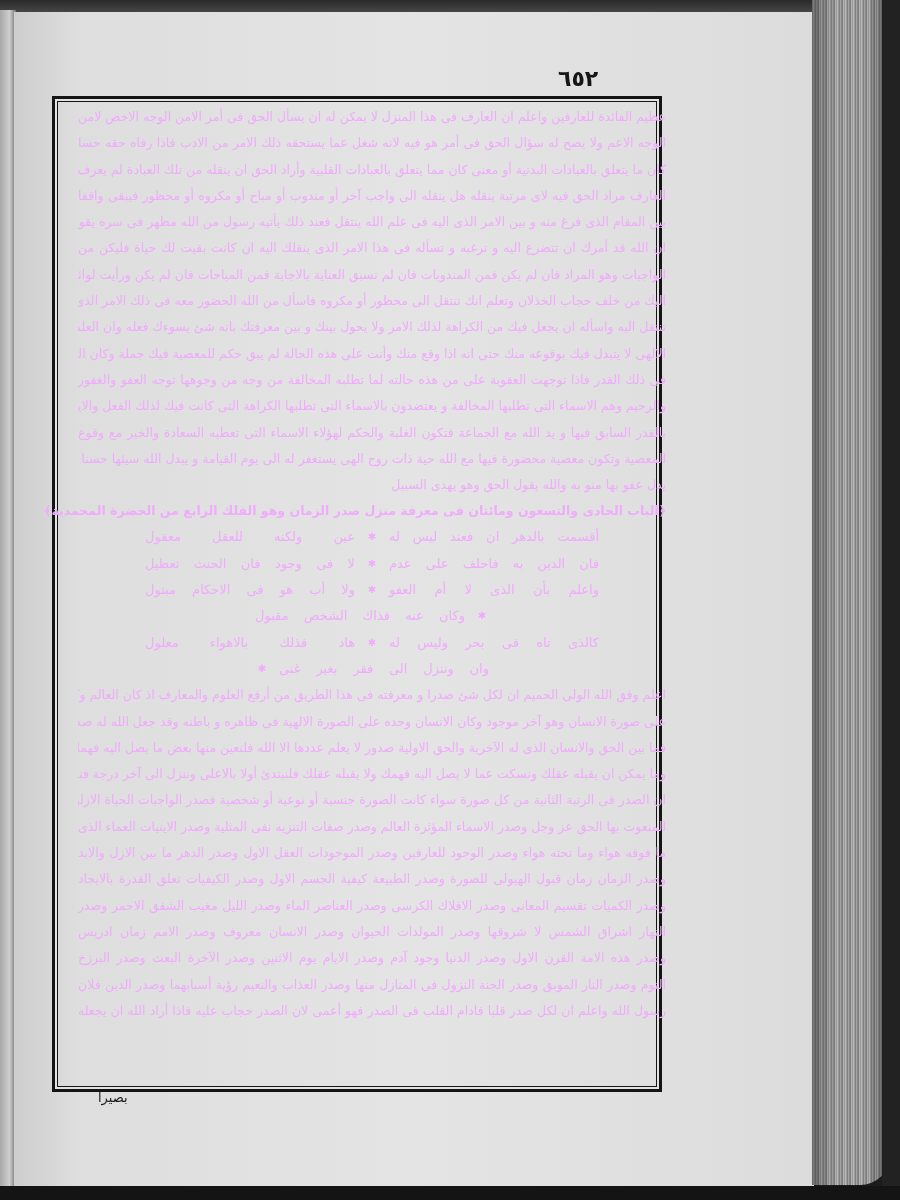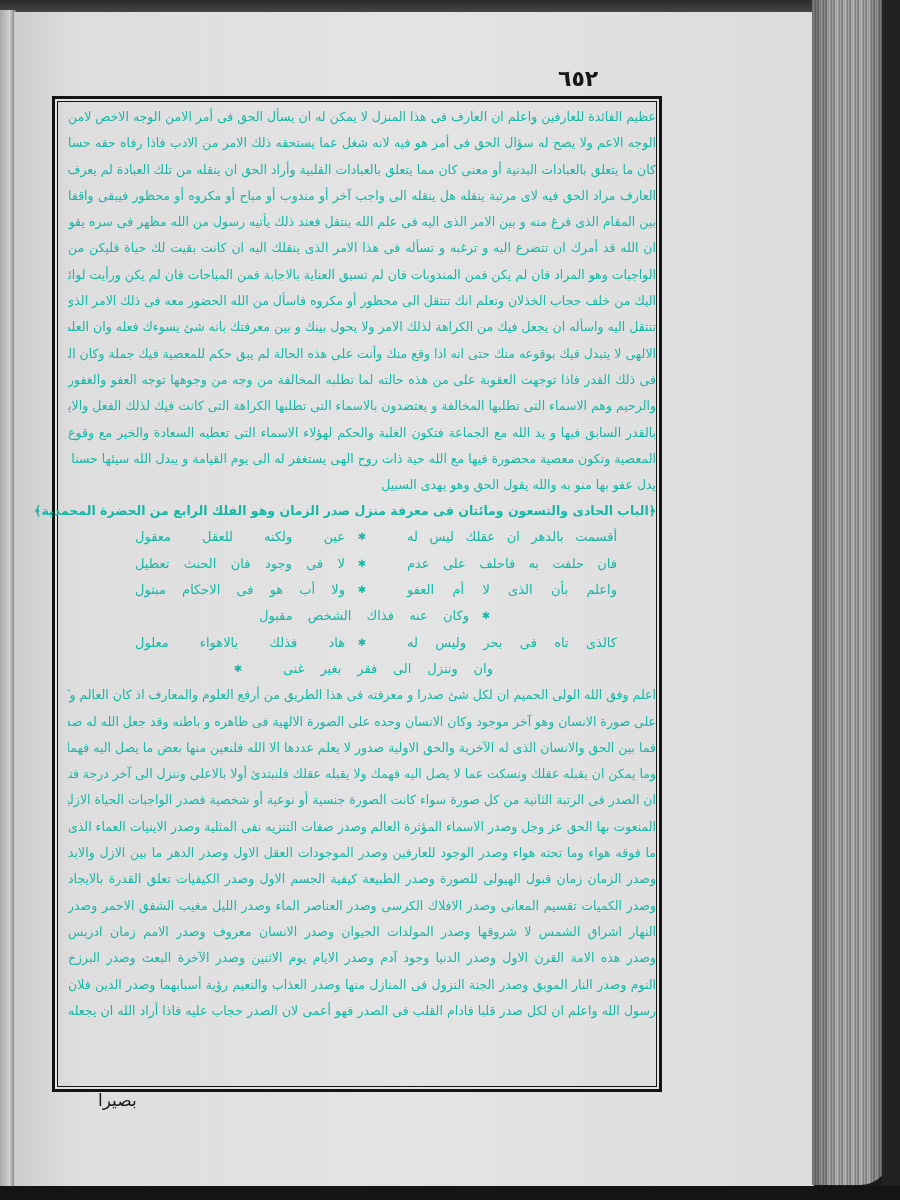--- a/index.html
+++ b/index.html
@@ -69,25 +69,25 @@
   }
   .frame {
     position: absolute;
     left: 52px; top: 96px;
     width: 604px; height: 990px;
     border: 3px solid #141414;
     box-shadow: inset 0 0 0 2px #e2e2e2, inset 0 0 0 3px #151515;
   }
   .text-block {
     position: absolute;
-    left: 68px; top: 104px;
+    left: 78px; top: 104px;
     width: 588px;
     direction: rtl;
     font-family: "DejaVu Sans", sans-serif;
-    color: #14b8a6;
+    color: #f0abfc;
   }
   .line {
     height: 26.3px;
     line-height: 26.3px;
     font-size: 12.5px;
     white-space: nowrap;
     text-align: justify;
     text-align-last: justify;
     overflow: hidden;
   }
@@ -109,33 +109,32 @@
     white-space: nowrap;
     display: flex;
     justify-content: center;
     gap: 10px;
   }
   .hemistich {
     display: inline-block;
     width: 210px;
     text-align: justify;
     text-align-last: justify;
-    margin-left: 28px;
   }
   .star {
     display: inline-block;
     width: 14px;
     text-align: center;
     font-size: 10px;
   }
   .catchword {
     position: absolute;
     left: 98px; top: 1090px;
     font-family: "DejaVu Sans", sans-serif;
-    font-size: 17px;
+    font-size: 13px;
     color: #1a1a1a;
     direction: rtl;
   }
   .bottom-dark {
     position: absolute;
     left: 0; top: 1186px;
     width: 900px; height: 14px;
     background: #141414;
   }
 </style>
@@ -170,26 +169,26 @@
       <div class="line">والرحيم وهم الاسماء التى تطلبها المخالفة و يعتضدون بالاسماء التى تطلبها الكراهة التى كانت فيك لذلك الفعل والايمان</div>
       <div class="line">بالقدر السابق فيها و يد الله مع الجماعة فتكون الغلبة والحكم لهؤلاء الاسماء التى تعطيه السعادة والخير مع وقوع</div>
       <div class="line">المعصية وتكون معصية محضورة فيها مع الله حية ذات روح الهى يستغفر له الى يوم القيامة و يبدل الله سيئها حسنا كما</div>
       <div class="line last">يدل عفو بها منو به والله يقول الحق وهو يهدى السبيل</div>
     </div>
 
     <div class="chapter-heading">﴿الباب الحادى والتسعون ومائتان فى معرفة منزل صدر الزمان وهو الفلك الرابع من الحضرة المحمدية﴾</div>
 
     <div>
       <div class="verse">
-        <span class="hemistich">أقسمت بالدهر ان عقلك ليس له</span>
+        <span class="hemistich">أقسمت بالدهر ان فعند ليس له</span>
         <span class="star">✱</span>
         <span class="hemistich">عين ولكنه للعقل معقول</span>
       </div>
       <div class="verse">
-        <span class="hemistich">فان حلفت به فاحلف على عدم</span>
+        <span class="hemistich">فان الدين به فاحلف على عدم</span>
         <span class="star">✱</span>
         <span class="hemistich">لا فى وجود فان الحنث تعطيل</span>
       </div>
       <div class="verse">
         <span class="hemistich">واعلم بأن الذى لا أم العفو</span>
         <span class="star">✱</span>
         <span class="hemistich">ولا أب هو فى الاحكام مبتول</span>
       </div>
       <div class="verse">
         <span class="star">✱</span>

